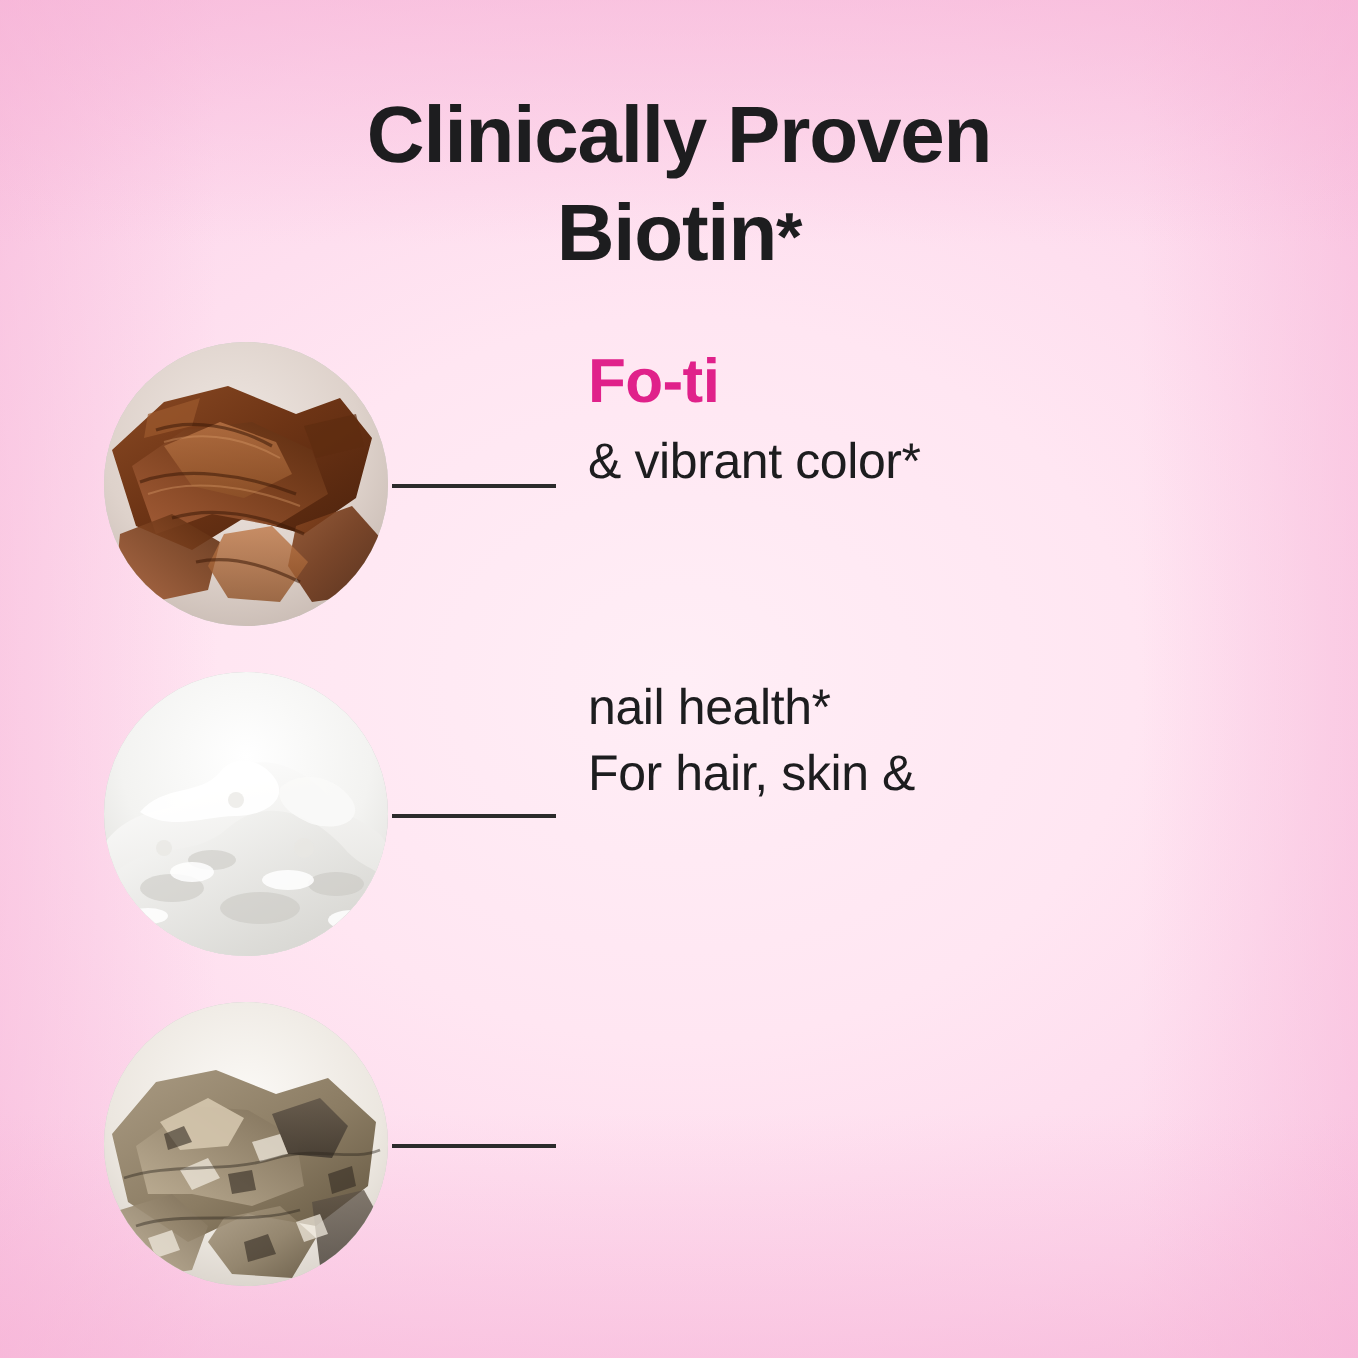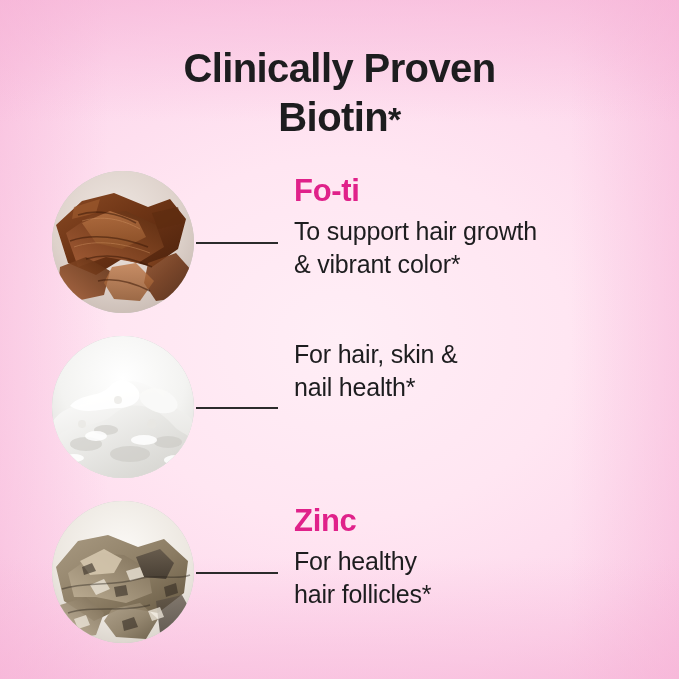--- a/index.html
+++ b/index.html
@@ -157,21 +157,20 @@
         </g>
         <g stroke="#d69a68" stroke-width="1" opacity="0.4" fill="none">
           <path d="M30 50 C50 44, 70 48, 88 58"></path>
           <path d="M22 76 C44 68, 72 72, 98 82"></path>
         </g>
       </svg>
     </div>
     <div class="connector"></div>
     <div class="text-block">
       <p class="ing-name">Fo-ti</p>
-      <p class="ing-desc">To support hair growth</p>
       <p class="ing-desc">&amp; vibrant color*</p>
     </div>
   </div>
 
   <div class="row row-2">
     <div class="thumb">
       <svg width="142" height="142" viewBox="0 0 142 142" aria-hidden="true">
         <defs>
           <radialGradient id="g2bg" cx="50%" cy="30%" r="80%">
             <stop offset="0%" stop-color="#ffffff"></stop>
@@ -206,22 +205,22 @@
         </g>
         <g fill="#e8e7e3" opacity="0.7">
           <circle cx="66" cy="64" r="4"></circle>
           <circle cx="100" cy="88" r="5"></circle>
           <circle cx="30" cy="88" r="4"></circle>
         </g>
       </svg>
     </div>
     <div class="connector"></div>
     <div class="text-block">
+      <p class="ing-desc">nail health*</p>
       <p class="ing-desc">For hair, skin &amp;</p>
-      <p class="ing-desc">nail health*</p>
     </div>
   </div>
 
   <div class="row row-3">
     <div class="thumb">
       <svg width="142" height="142" viewBox="0 0 142 142" aria-hidden="true">
         <defs>
           <radialGradient id="g3bg" cx="50%" cy="35%" r="80%">
             <stop offset="0%" stop-color="#fbf9f6"></stop>
             <stop offset="60%" stop-color="#ece7e0"></stop>
@@ -261,20 +260,15 @@
           <path d="M112 86 L124 82 L126 92 L114 96 Z"></path>
           <path d="M70 120 L82 116 L86 126 L72 130 Z"></path>
         </g>
         <g stroke="#2f2820" stroke-width="1.4" opacity="0.45" fill="none">
           <path d="M10 88 C34 80, 60 86, 86 78 C106 72, 124 80, 138 74"></path>
           <path d="M16 112 C40 104, 70 112, 98 104"></path>
         </g>
       </svg>
     </div>
     <div class="connector"></div>
-    <div class="text-block">
-      <p class="ing-name">Zinc</p>
-      <p class="ing-desc">For healthy</p>
-      <p class="ing-desc">hair follicles*</p>
-    </div>
   </div>
 
 </div>
 
 </body></html>

